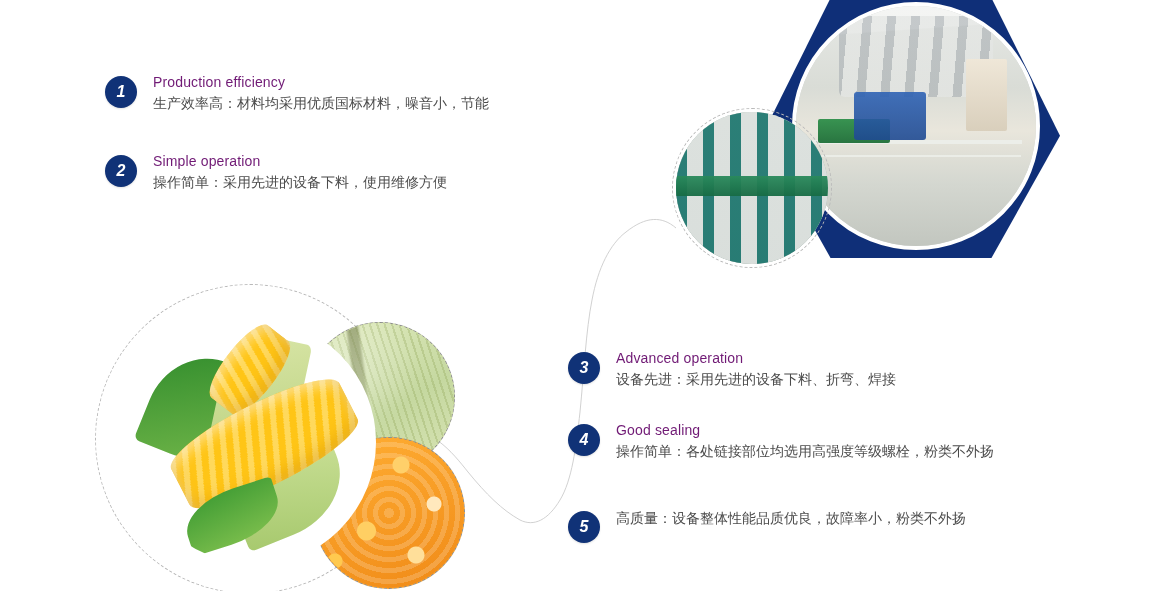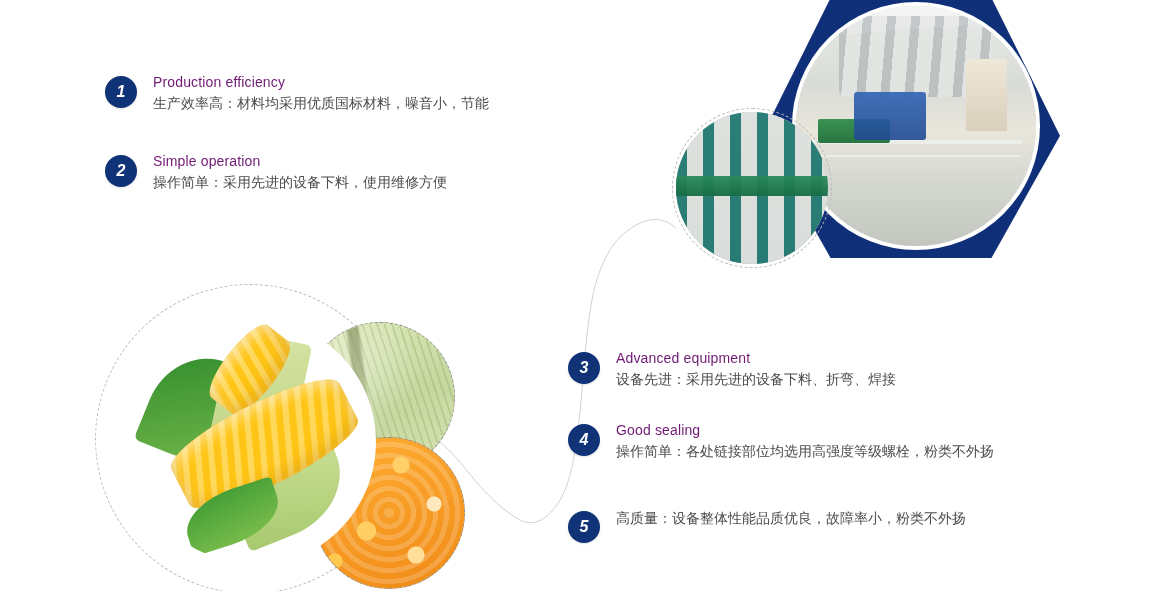--- a/index.html
+++ b/index.html
@@ -322,21 +322,21 @@
     <div class="badge">2</div>
     <div class="feature-text">
       <div class="feature-title">Simple operation</div>
       <div class="feature-desc">操作简单：采用先进的设备下料，使用维修方便</div>
     </div>
   </div>
 
   <div class="feature" style="left:568px; top:352px;">
     <div class="badge">3</div>
     <div class="feature-text">
-      <div class="feature-title">Advanced equipment</div>
+      <div class="feature-title">Advanced operation</div>
       <div class="feature-desc">设备先进：采用先进的设备下料、折弯、焊接</div>
     </div>
   </div>
 
   <div class="feature" style="left:568px; top:424px;">
     <div class="badge">4</div>
     <div class="feature-text">
       <div class="feature-title">Good sealing</div>
       <div class="feature-desc">操作简单：各处链接部位均选用高强度等级螺栓，粉类不外扬</div>
     </div>

